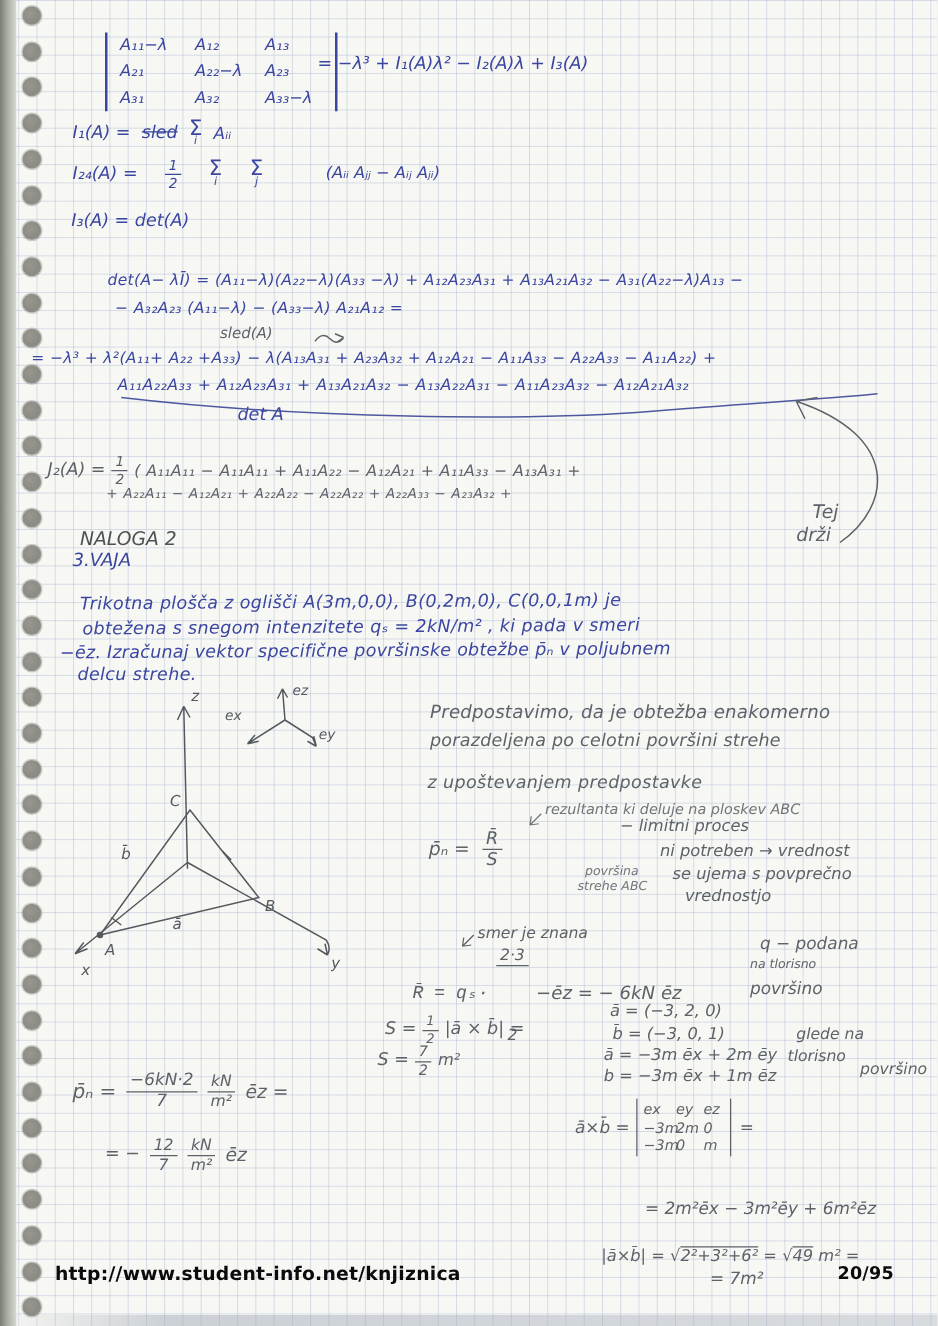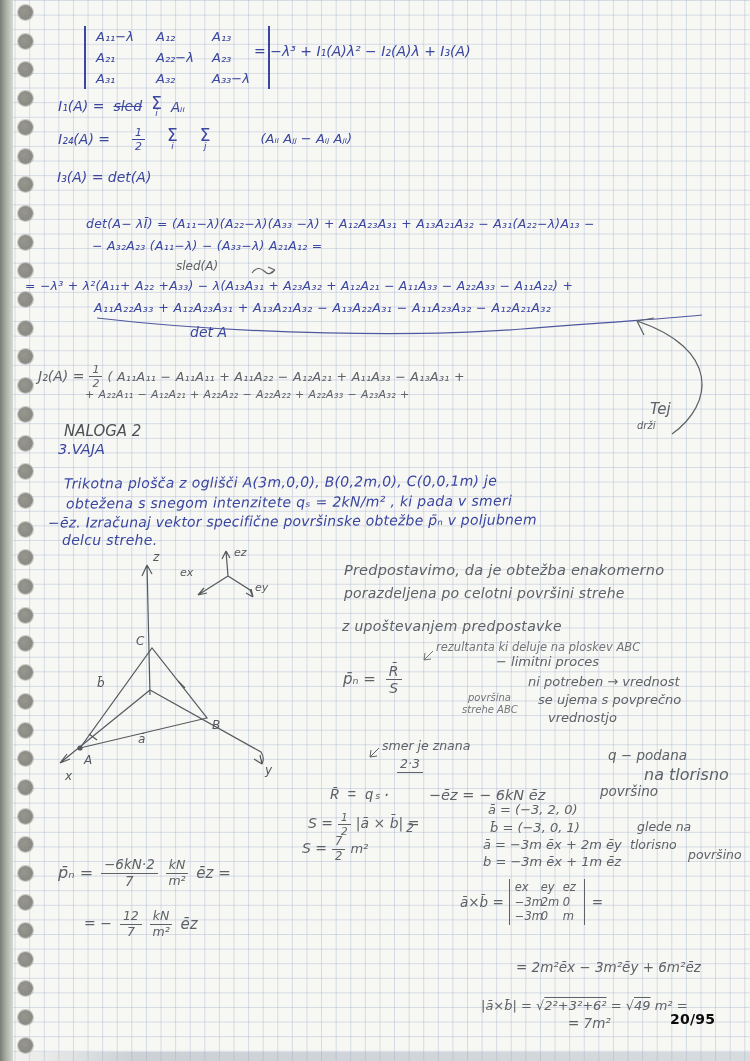--- a/index.html
+++ b/index.html
@@ -148,21 +148,21 @@
   <div class="t pencil row" style="left:38px;top:364px;gap:5px;font-style:italic;">
     <span style="font-size:14px;">J₂(A) =</span>
     <span class="frac" style="font-size:11px;">
       <span class="num">1</span>
       <span class="den">2</span>
     </span>
     <span style="font-size:12.6px;letter-spacing:.3px;">( A₁₁A₁₁ − A₁₁A₁₁ + A₁₁A₂₂ − A₁₂A₂₁ + A₁₁A₃₃ − A₁₃A₃₁ +</span>
   </div>
   <div class="t pencil" style="left:85px;top:389px;font-size:11px;letter-spacing:.4px;">+ A₂₂A₁₁ − A₁₂A₂₁ + A₂₂A₂₂ − A₂₂A₂₂ + A₂₂A₃₃ − A₂₃A₃₂ +</div>
   <div class="t pencil" style="left:650px;top:401px;font-size:15px;">Tej</div>
-  <div class="t pencil" style="left:637px;top:420px;font-size:10px;">drži</div>
+  <div class="t pencil" style="left:637px;top:420px;font-size:15px;">drži</div>
 
   <div class="t pencil" style="left:64px;top:423px;font-size:15px;color:#4c5156;">NALOGA 2</div>
   <div class="t blue" style="left:58px;top:442px;font-size:14.5px;">3.VAJA</div>
 
   <div class="t blue" style="left:64px;top:475px;font-size:14px;letter-spacing:.3px;transform:rotate(-.4deg);">Trikotna plošča z oglišči A(3m,0,0), B(0,2m,0), C(0,0,1m) je</div>
   <div class="t blue" style="left:66px;top:495px;font-size:14px;letter-spacing:.3px;transform:rotate(-.4deg);">obtežena s snegom intenzitete qₛ = 2kN/m² , ki pada v smeri</div>
   <div class="t blue" style="left:48px;top:514px;font-size:14px;letter-spacing:.2px;transform:rotate(-.4deg);">−ēz. Izračunaj vektor specifične površinske obtežbe p̄ₙ v poljubnem</div>
   <div class="t blue" style="left:62px;top:533px;font-size:14px;letter-spacing:.3px;">delcu strehe.</div>
 
   <svg class="abs" style="left:40px;top:543px;" width="315" height="255" viewBox="0 0 315 255">
@@ -217,21 +217,21 @@
   <div class="t pencil" style="left:382px;top:739px;font-size:12.5px;">smer je znana</div>
   <div class="t pencil row" style="left:330px;top:758px;gap:6px;">
     <span style="font-size:14.5px;font-family:Liberation Mono, monospace;">R̄ = qₛ·</span>
     <span class="frac" style="font-size:12.5px;gap:48px;">
       <span class="num">2·3</span>
       <span class="den">2</span>
     </span>
     <span style="font-size:14.5px;">−ēz = − 6kN ēz</span>
   </div>
   <div class="t pencil" style="left:608px;top:748px;font-size:13.5px;">q − podana</div>
-  <div class="t pencil" style="left:600px;top:766px;font-size:16px;padding-left:44px;">na tlorisno</div>
+  <div class="t pencil" style="left:600px;top:766px;font-size:10px;">na tlorisno</div>
   <div class="t pencil" style="left:600px;top:784px;font-size:13.5px;">površino</div>
 
   <div class="t pencil row" style="left:308px;top:812px;gap:5px;">
     <span style="font-size:14px;">S =</span>
     <span class="frac" style="font-size:10.5px;">
       <span class="num">1</span>
       <span class="den">2</span>
     </span>
     <span style="font-size:14px;">|ā × b̄| =</span>
   </div>
@@ -292,14 +292,15 @@
       <span class="num">12</span>
       <span class="den">7</span>
     </span>
     <span class="frac" style="font-size:12.5px;">
       <span class="num">kN</span>
       <span class="den">m²</span>
     </span>
     <span style="font-size:15px;">ēz</span>
   </div>
 
+  <div class="t footer" style="left:44px;top:1011px;font-size:15px;">http://www.student-info.net/knjiznica</div>
   <div class="t footer" style="left:670px;top:1012px;font-size:14px;">20/95</div>
 </div>
 
 </body></html>

